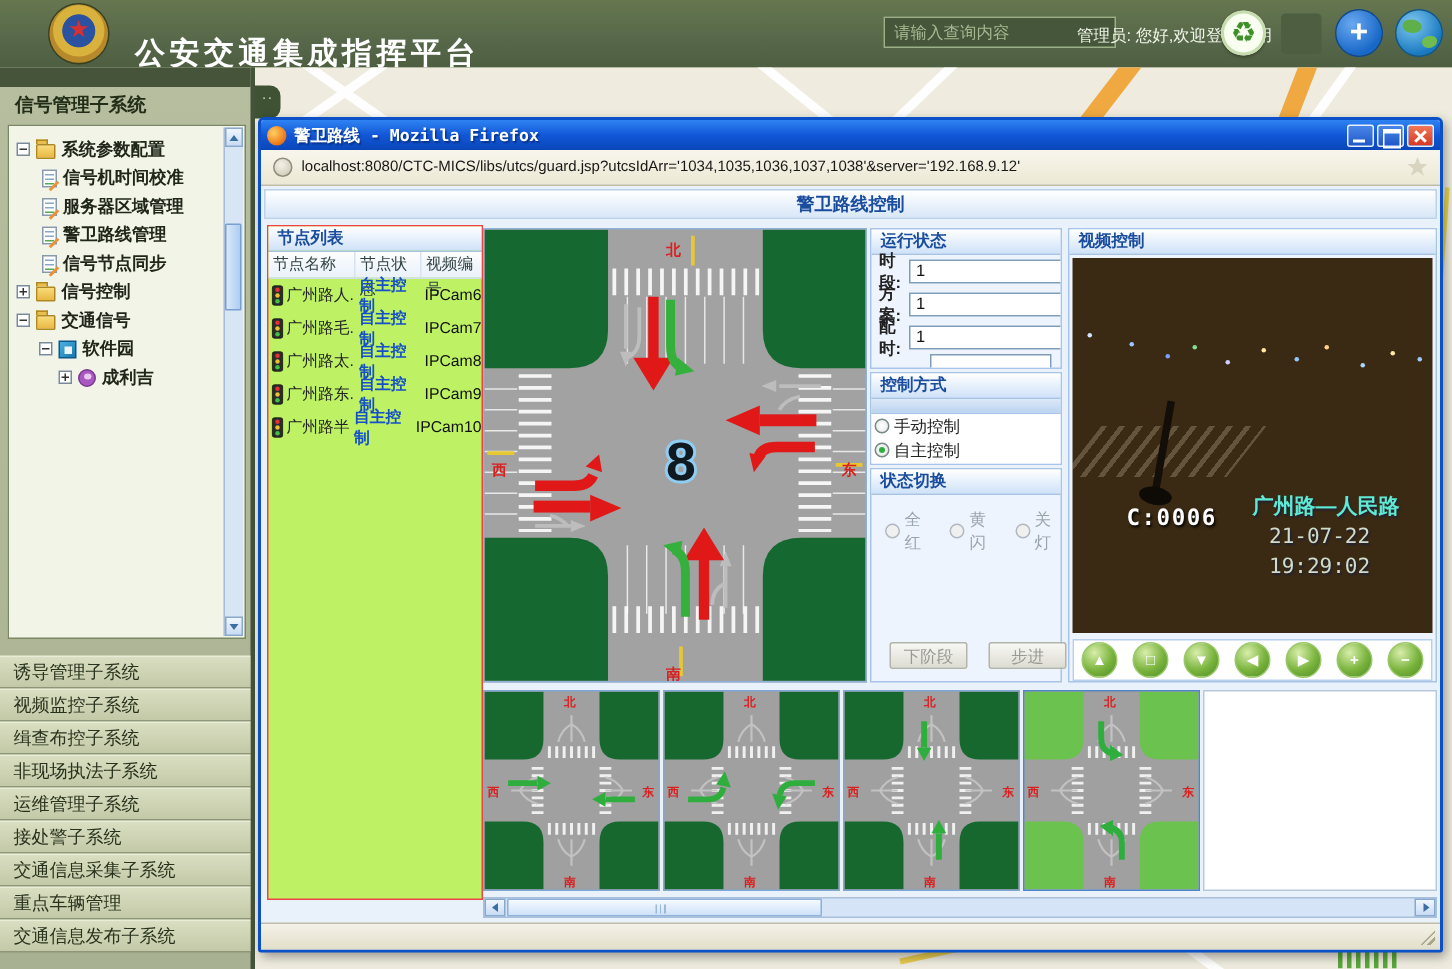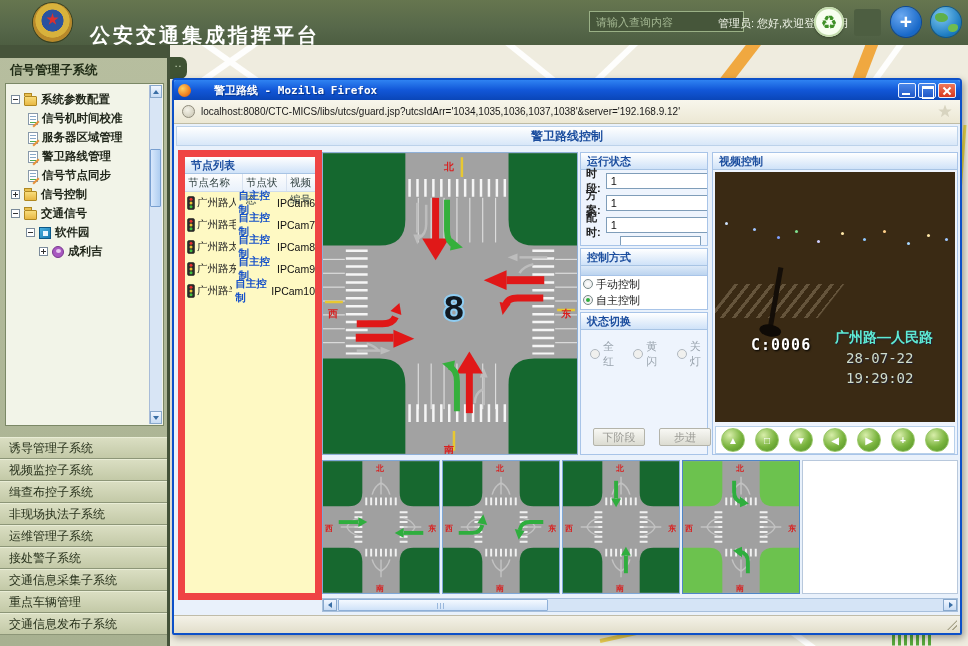--- a/index.html
+++ b/index.html
@@ -57,42 +57,42 @@
 .scroll-thumb{position:absolute;left:0;top:64px;width:11px;height:58px;background:linear-gradient(90deg,#d8e8fc,#aecdf0);border:1px solid #789fd0;border-radius:1px;cursor:pointer;}
 .sidebar-menu{position:absolute;left:0;top:392px;width:167px;}
 .menu-item{height:22px;line-height:20px;padding-left:9px;font-size:12px;color:#28321c;background:linear-gradient(180deg,#dade c2,#c3c9a7);background:linear-gradient(180deg,#dadec2,#c3c9a7);border-top:1px solid #e9edd6;border-bottom:1px solid #8d9678;cursor:pointer;}
 
 
 .map-area{position:absolute;left:170px;top:45px;width:798px;height:601px;background:#efecdf;}
 .map-tab{position:absolute;left:0;top:12px;width:17px;height:22px;background:#3f5233;border-radius:0 7px 7px 0;color:#cfe0c0;font-size:10px;text-align:center;line-height:13px;letter-spacing:1px;}
 
 
 .bwindow{position:absolute;left:2px;top:33px;width:790px;height:557px;background:#e9f1fb;border:2px solid #0c50c8;border-radius:4px 4px 2px 2px;box-shadow:2px 3px 7px rgba(0,0,0,.35);}
-.titlebar{position:absolute;left:0;top:0;width:786px;height:20px;background:linear-gradient(180deg,#2f83f2 0%,#1257d8 50%,#0a46b8 100%);display:flex;align-items:center;padding:0 4px;gap:23px;border-radius:2px 2px 0 0;}
+.titlebar{position:absolute;left:0;top:0;width:786px;height:20px;background:linear-gradient(180deg,#2f83f2 0%,#1257d8 50%,#0a46b8 100%);display:flex;align-items:center;padding:0 4px;gap:5px;border-radius:2px 2px 0 0;}
 .ff-icon{width:13px;height:13px;border-radius:50%;background:radial-gradient(circle at 35% 35%,#ffd060,#f08020 60%,#b85010);flex:0 0 13px;}
 .win-title{color:#fff;font-size:11px;font-weight:bold;text-shadow:1px 1px 1px #06338a;flex:1;font-family:"DejaVu Sans Mono",monospace;}
 .win-btns{display:flex;gap:2px;}
 .win-btn{width:18px;height:15px;border-radius:2px;border:1px solid #e8f0ff;background:linear-gradient(#4a86e8,#2058c8);position:relative;cursor:pointer;}
 .win-btn.min::before{content:"";position:absolute;left:3px;bottom:2px;width:8px;height:2px;background:#fff;}
 .win-btn.max::before{content:"";position:absolute;left:3px;top:2px;width:10px;height:9px;border:1px solid #fff;border-top-width:3px;}
 .win-btn.close{background:linear-gradient(#f07858,#d83820);}
 .win-btn.close::before{content:"";position:absolute;left:7px;top:2px;width:2px;height:10px;background:#fff;transform:rotate(45deg);}
 .win-btn.close::after{content:"";position:absolute;left:7px;top:2px;width:2px;height:10px;background:#fff;transform:rotate(-45deg);}
 .urlbar{position:absolute;left:0;top:20px;width:786px;height:24px;background:linear-gradient(#f8f6ec,#ece8d4);border-bottom:1px solid #c0bca4;display:flex;align-items:center;padding:0 8px;gap:6px;}
 .globe-sm{width:13px;height:13px;border-radius:50%;background:radial-gradient(circle at 40% 35%,#f4f2e8,#c8c4b0);border:1px solid #908c7c;flex:0 0 13px;}
 .url-text{font-family:Liberation Sans, sans-serif;font-size:10px;color:#181818;flex:1;white-space:nowrap;overflow:hidden;}
 .star-icon{width:14px;height:14px;background:#d8d4c0;clip-path:polygon(50% 0,63% 35%,98% 35%,70% 57%,80% 91%,50% 70%,20% 91%,30% 57%,2% 35%,37% 35%);flex:0 0 14px;cursor:pointer;}
 
 
 .content{position:absolute;left:0;top:44px;width:786px;height:491px;background:#e9f1fb;}
 .page-titlebar{position:absolute;left:2px;top:2px;width:782px;height:20px;background:linear-gradient(#ffffff,#d8e7f8);border:1px solid #bcd2ea;text-align:center;line-height:18px;font-size:12px;font-weight:bold;color:#1b4d9e;}
 .panel-hdr{height:17px;background:linear-gradient(#ffffff,#cfe2f8);border-bottom:1px solid #a8c4e4;color:#1b4d9e;font-weight:bold;font-size:11px;line-height:16px;padding-left:6px;}
 
 
-.node-panel{position:absolute;left:4px;top:26px;width:144px;height:450px;background:#fef9c3;border:7px solid #ef4444;}
+.node-panel{position:absolute;left:4px;top:26px;width:144px;height:450px;background:#bef264;border:1px solid #ef4444;}
 .node-cols{display:flex;height:18px;background:linear-gradient(#fdfdfd,#e9f1fb);border-bottom:1px solid #cfdcec;font-size:10.5px;color:#344;}
 .node-cols span{line-height:17px;padding-left:3px;border-right:1px solid #d8e2f0;}
 .col-name{width:58px}.col-status{width:44px}.col-cam{flex:1;border-right:none!important;}
 .node-row{display:flex;height:22px;align-items:center;font-size:10.5px;cursor:pointer;}
 .node-row .cname{width:58px;display:flex;align-items:center;gap:2px;padding-left:2px;color:#222;overflow:hidden;white-space:nowrap;}
 .node-row .cstatus{width:44px;color:#1550c8;padding-left:3px;font-weight:bold;}
 .node-row .ccam{flex:1;color:#111;padding-left:3px;}
 .tl-icon{flex:0 0 8px;}
 
 
@@ -520,21 +520,21 @@
         </div>
 
         <div class="video-panel">
           <div class="panel-hdr">视频控制</div>
           <div class="video">
             <div class="dots"></div>
             <div class="zebra"></div>
             <div class="pole"></div>
             <div class="ov-cam">C:0006</div>
             <div class="ov-loc">广州路—人民路</div>
-            <div class="ov-date">28-07-22</div>
+            <div class="ov-date">21-07-22</div>
             <div class="ov-time">19:29:02</div>
           </div>
           <div class="ptz">
 
               <div class="ptz-btn">▲</div>
 
               <div class="ptz-btn">□</div>
 
               <div class="ptz-btn">▼</div>
 

